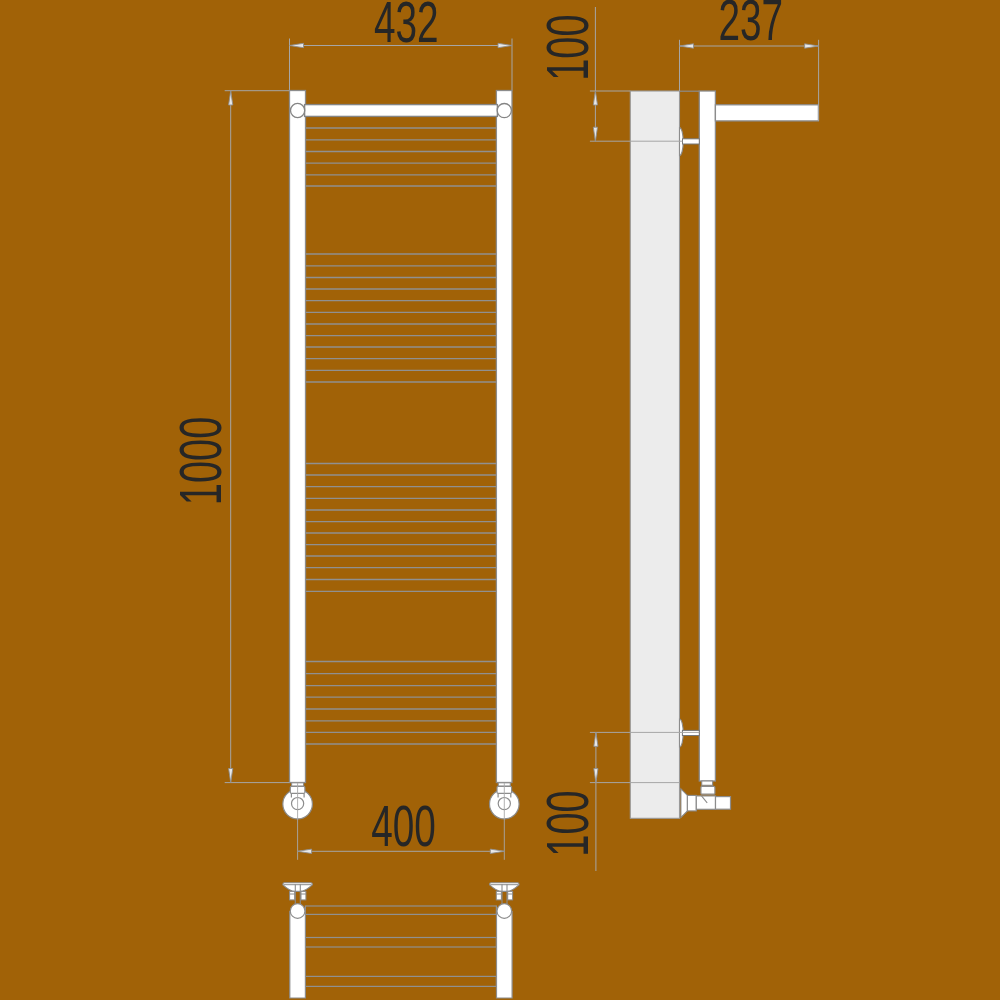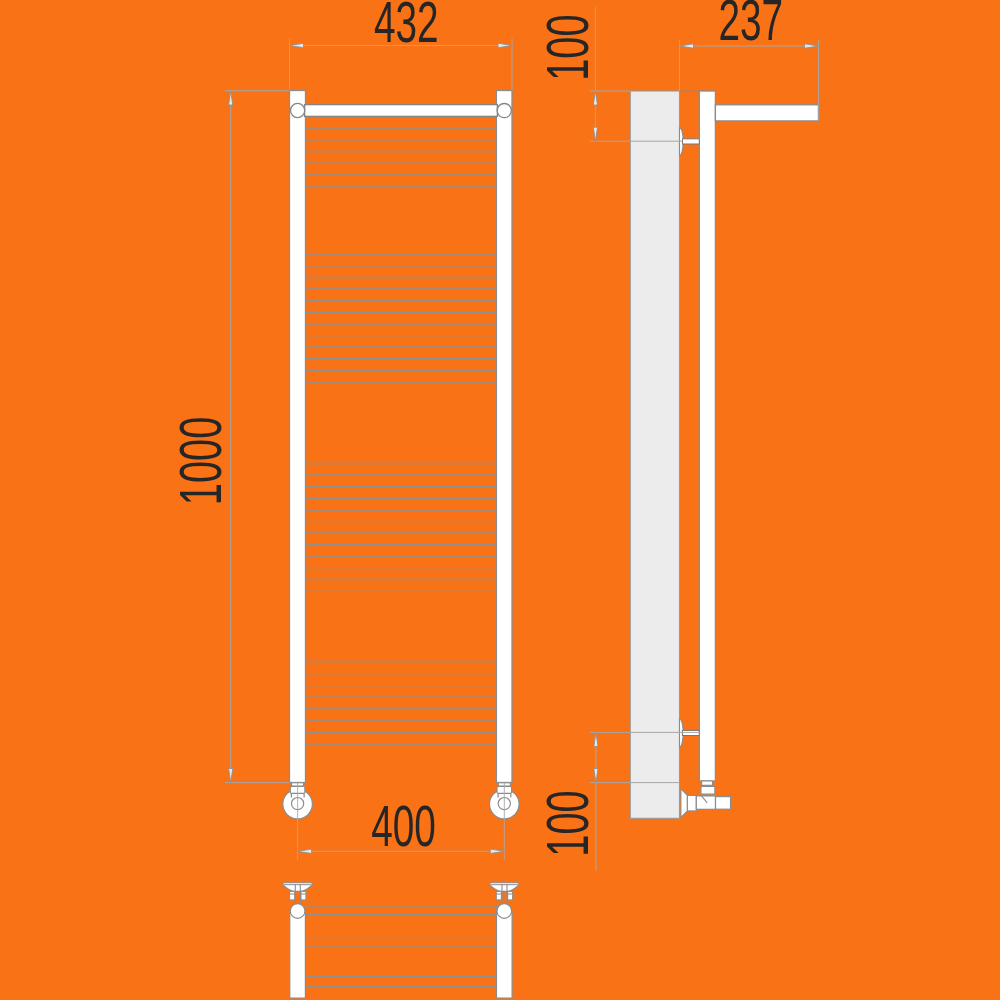--- a/index.html
+++ b/index.html
@@ -1,16 +1,16 @@
 <!DOCTYPE html>
 <html><head>
 <meta charset="utf-8">
 <style>
   html,body{margin:0;padding:0;background:#ffffff;}
-  .page{width:1000px;height:1000px;position:relative;background:#f97316;overflow:hidden;}
+  .page{width:1000px;height:1000px;position:relative;background:#a16207;overflow:hidden;}
   svg{display:block;filter:blur(0.38px);}
   text{font-family:"Liberation Sans",sans-serif;fill:#262626;}
 </style>
 </head>
 <body>
 <div class="page">
 <svg width="1000" height="1000" viewBox="0 0 1000 1000" fill="none" stroke-linecap="butt">
 
 <g stroke="#a6a6a6" stroke-width="1">
   <line x1="289.5" y1="38.5" x2="289.5" y2="90.5"></line>

